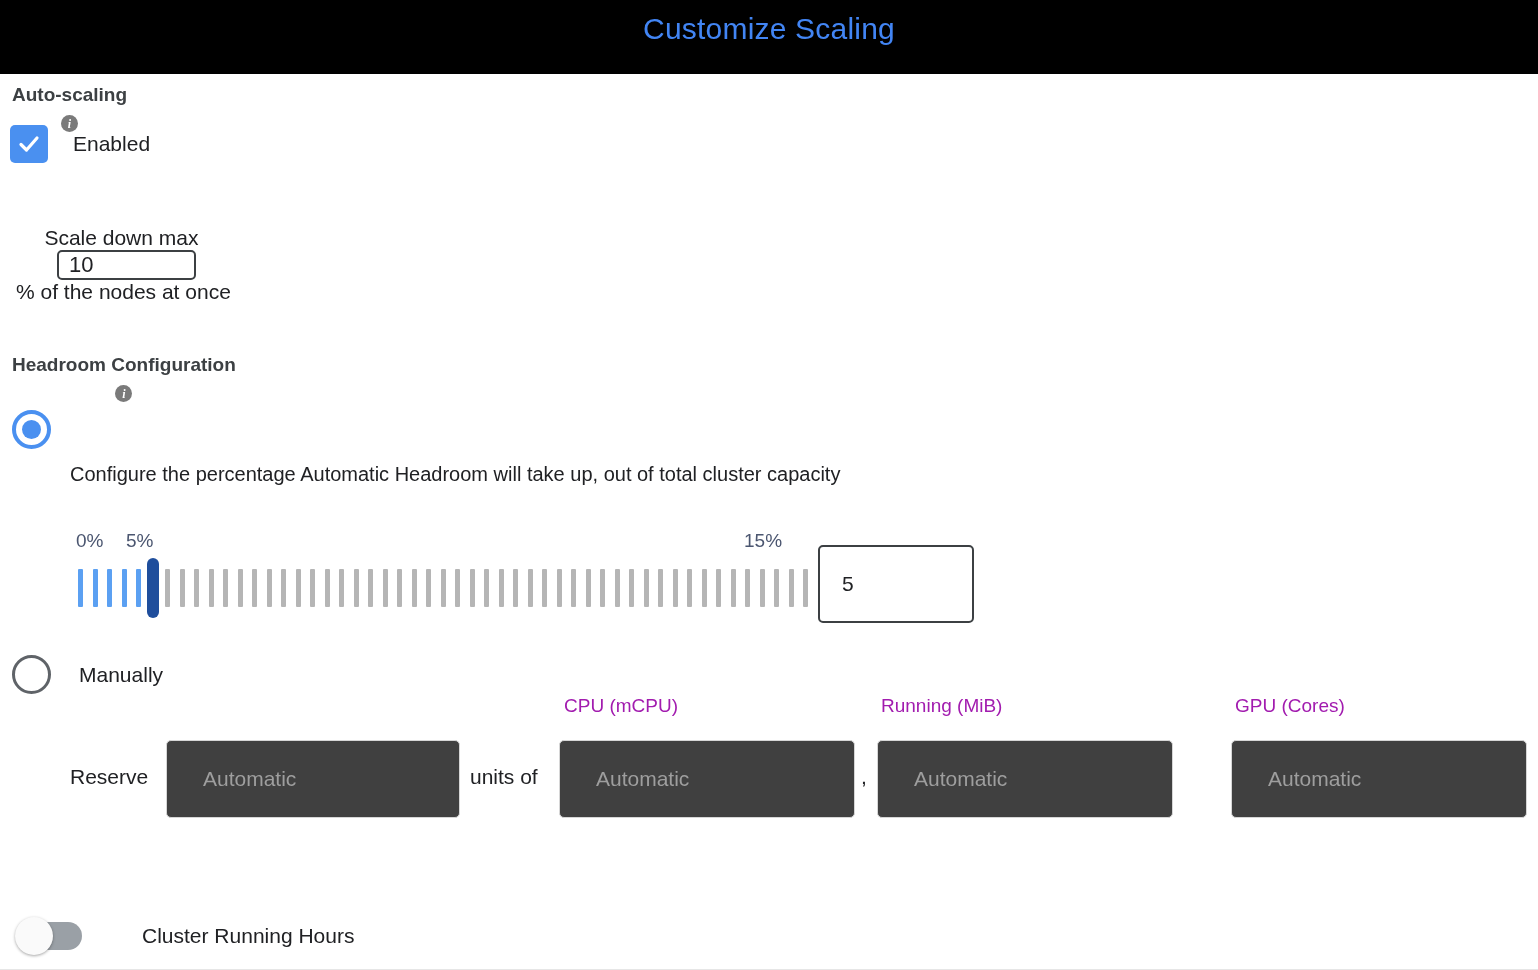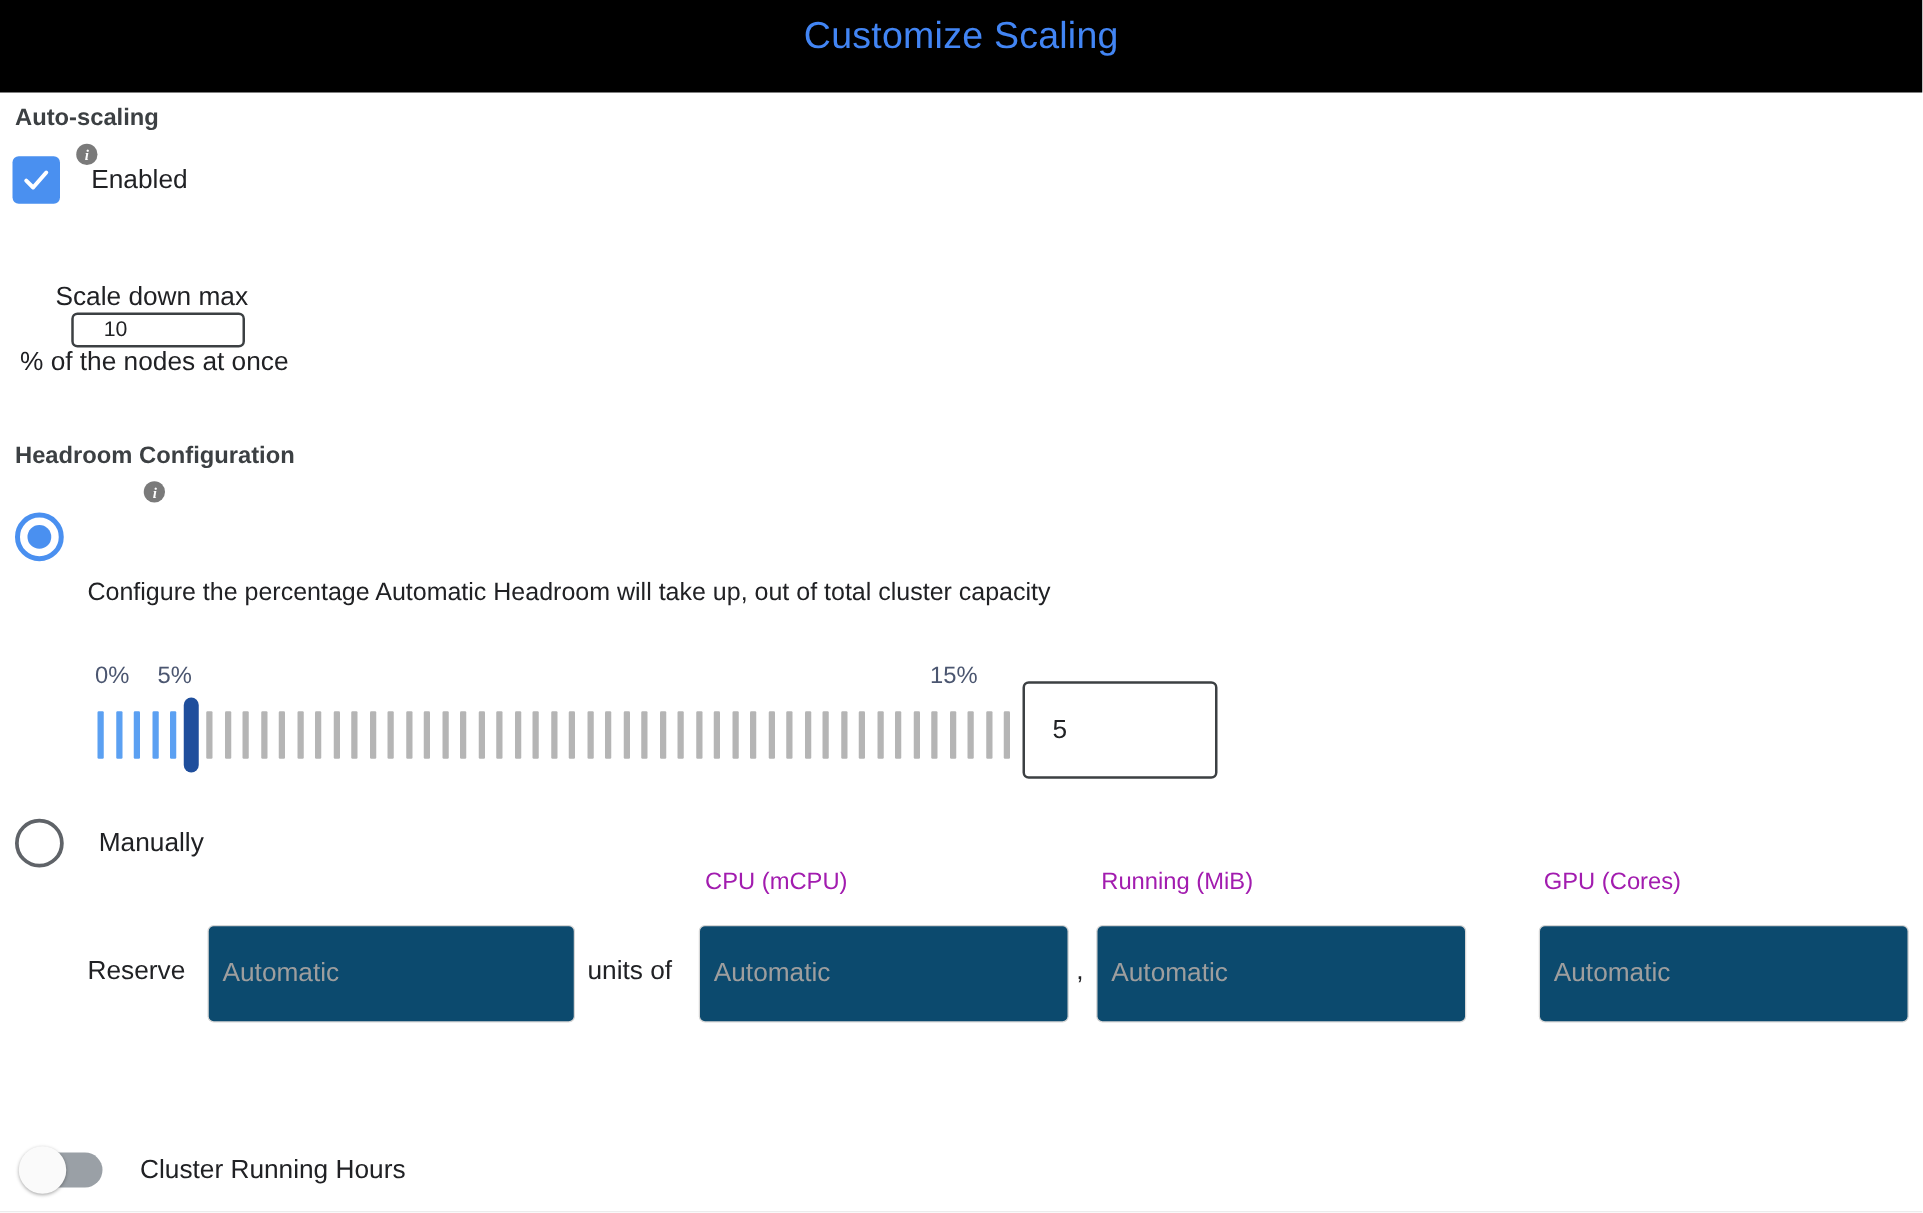--- a/index.html
+++ b/index.html
@@ -106,22 +106,22 @@
   }
   .num-input {
     width: 139px;
     height: 74px;
     border: 2px solid #3c4043;
     border-radius: 5px;
     background: #ffffff;
     box-sizing: border-box;
     display: flex;
     align-items: center;
-    padding-left: 24px;
-    font-size: 17px;
+    padding-left: 10px;
+    font-size: 22px;
     color: #202124;
     margin-left: 10px;
   }
   .scaledown-suffix {
     font-size: 21px;
     color: #202124;
     margin-left: 4px;
   }
 
   
@@ -272,24 +272,24 @@
     font-size: 21px;
     color: #202124;
   }
   .disabled-input {
     position: absolute;
     top: 45px;
     height: 78px;
     box-sizing: border-box;
     border: 1px solid #d6d6d6;
     border-radius: 5px;
-    background: #0c4a6e;
-    display: flex;
-    align-items: center;
-    padding-left: 11px;
+    background: #404040;
+    display: flex;
+    align-items: center;
+    padding-left: 36px;
     font-size: 21px;
     color: #9e9e9e;
   }
   .in-units { left: 166px; width: 294px; }
   .in-cpu   { left: 559px; width: 296px; }
   .in-mem   { left: 877px; width: 296px; }
   .in-gpu   { left: 1231px; width: 296px; }
 
   .conn-text {
     position: absolute;
@@ -301,20 +301,21 @@
   .conn-comma   { left: 861px; }
   .conn-and     { left: 1235px; font-family: Liberation Serif, serif; }
 
   
   .toggle-row {
     position: absolute;
     left: 18px;
     top: 922px;
     display: flex;
     align-items: center;
+    gap: 30px;
   }
   .toggle {
     position: relative;
     width: 64px;
     height: 28px;
     border-radius: 14px;
     background: #9aa0a6;
     flex: none;
   }
   .toggle .knob {

